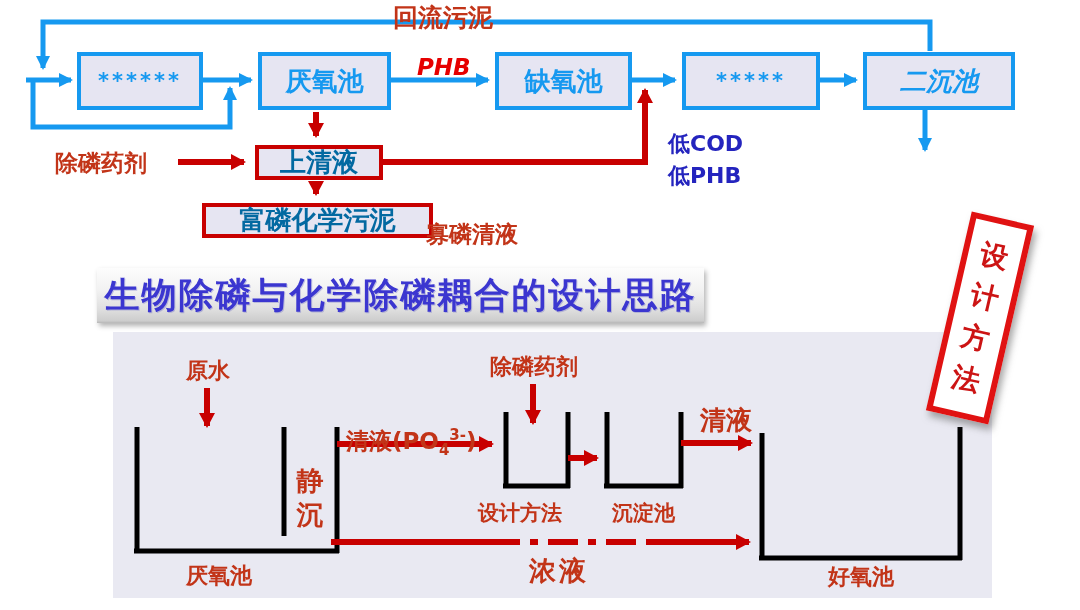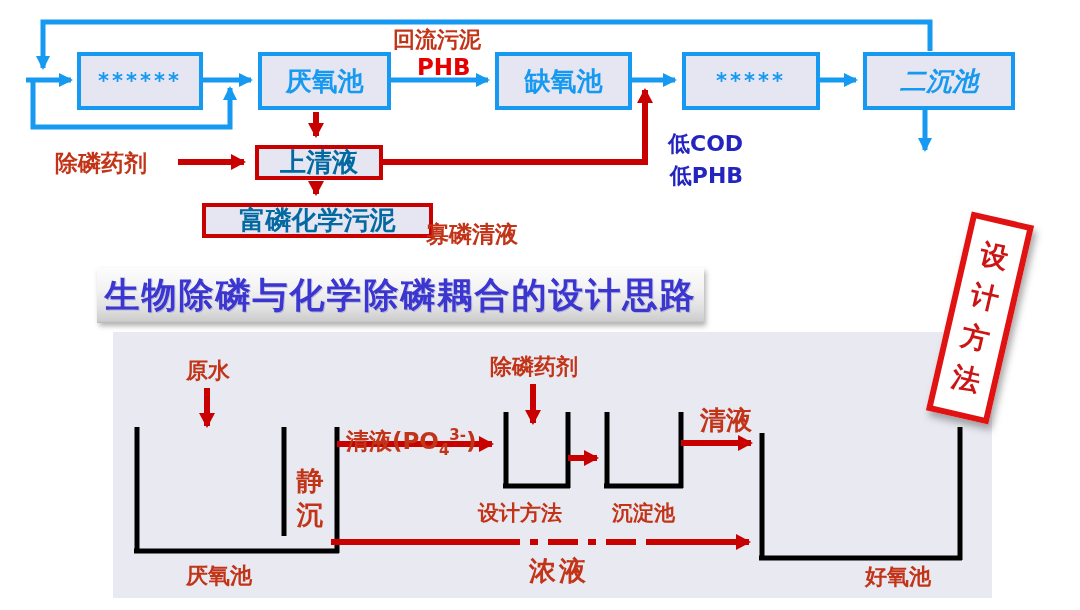--- a/index.html
+++ b/index.html
@@ -19,21 +19,21 @@
   }
   .fbox.stars{font-size:21px;letter-spacing:3px;}
   .rbox{
     position:absolute;z-index:2;box-sizing:border-box;
     background:#E6E5F2;border:4px solid #C80000;
     display:flex;align-items:center;justify-content:center;
     color:#0369a1;font-weight:bold;font-size:26px;
   }
   .lbl{position:absolute;z-index:2;font-weight:bold;color:#C23418;white-space:nowrap;}
   .lbl.bright{color:#E60000;}
-  .navyblock{position:absolute;z-index:2;font-weight:bold;color:#2424BE;font-size:22px;line-height:1.45;text-align:right;}
+  .navyblock{position:absolute;z-index:2;font-weight:bold;color:#2424BE;font-size:22px;line-height:1.45;}
   .banner{
     position:absolute;left:97px;top:268px;width:607px;height:55px;z-index:2;
     background:linear-gradient(180deg,#FDFDFD 0%,#F2F2F2 40%,#DFDFDF 75%,#CDCDCD 96%,#B7B7B7 100%);
     box-shadow:2px 3px 5px rgba(0,0,0,0.30);
     display:flex;align-items:center;justify-content:center;
   }
   .banner .t{color:#3B36D0;font-weight:bold;font-size:35px;letter-spacing:2px;text-shadow:1px 1px 0 rgba(120,120,200,0.4);white-space:nowrap;}
   .stamp{
     position:absolute;left:948px;top:216px;width:64px;height:204px;z-index:3;
     box-sizing:border-box;background:#ffffff;border:6px solid #E01212;
@@ -128,22 +128,22 @@
     <span>二沉池</span>
   </div>
 
   <div class="rbox" style="left:255px;top:145px;width:128px;height:35px;font-size:26px;">
     <span>上清液</span>
   </div>
   <div class="rbox" style="left:202px;top:203px;width:231px;height:35px;font-size:26px;">
     <span>富磷化学污泥</span>
   </div>
 
-  <div class="lbl" style="left:393px;top:1px;font-size:22px;margin-top:24px;">回流污泥</div>
-  <div class="lbl bright" style="left:417px;top:54px;font-size:23px;">PHB</div>
+  <div class="lbl" style="left:393px;top:1px;font-size:25px;">回流污泥</div>
+  <div class="lbl bright" style="left:417px;top:54px;font-size:23px;font-style:italic;">PHB</div>
   <div class="lbl" style="left:55px;top:148px;font-size:23px;">除磷药剂</div>
   <div class="lbl" style="left:426px;top:173px;font-size:23px;margin-top:46px;">寡磷清液</div>
   <div class="navyblock" style="left:668px;top:128px;">
     <div>低COD</div>
     <div>低PHB</div>
   </div>
 
   <div class="banner">
     <span class="t">生物除磷与化学除磷耦合的设计思路</span>
   </div>
@@ -163,15 +163,15 @@
   <div class="lbl" style="left:490px;top:352px;font-size:22px;">除磷药剂</div>
 
   <div class="lbl" style="left:478px;top:499px;font-size:21px;">设计方法</div>
 
   <div class="lbl" style="left:612px;top:499px;font-size:21px;">沉淀池</div>
 
   <div class="lbl" style="left:700px;top:403px;font-size:26px;">清液</div>
 
   <div class="lbl" style="left:529px;top:553px;font-size:27px;letter-spacing:3px;text-align:right;">浓液</div>
 
-  <div class="lbl" style="left:828px;top:562px;font-size:22px;margin-left:37px;">好氧池</div>
+  <div class="lbl" style="left:828px;top:562px;font-size:22px;">好氧池</div>
 
 </div>
 
 </body></html>

